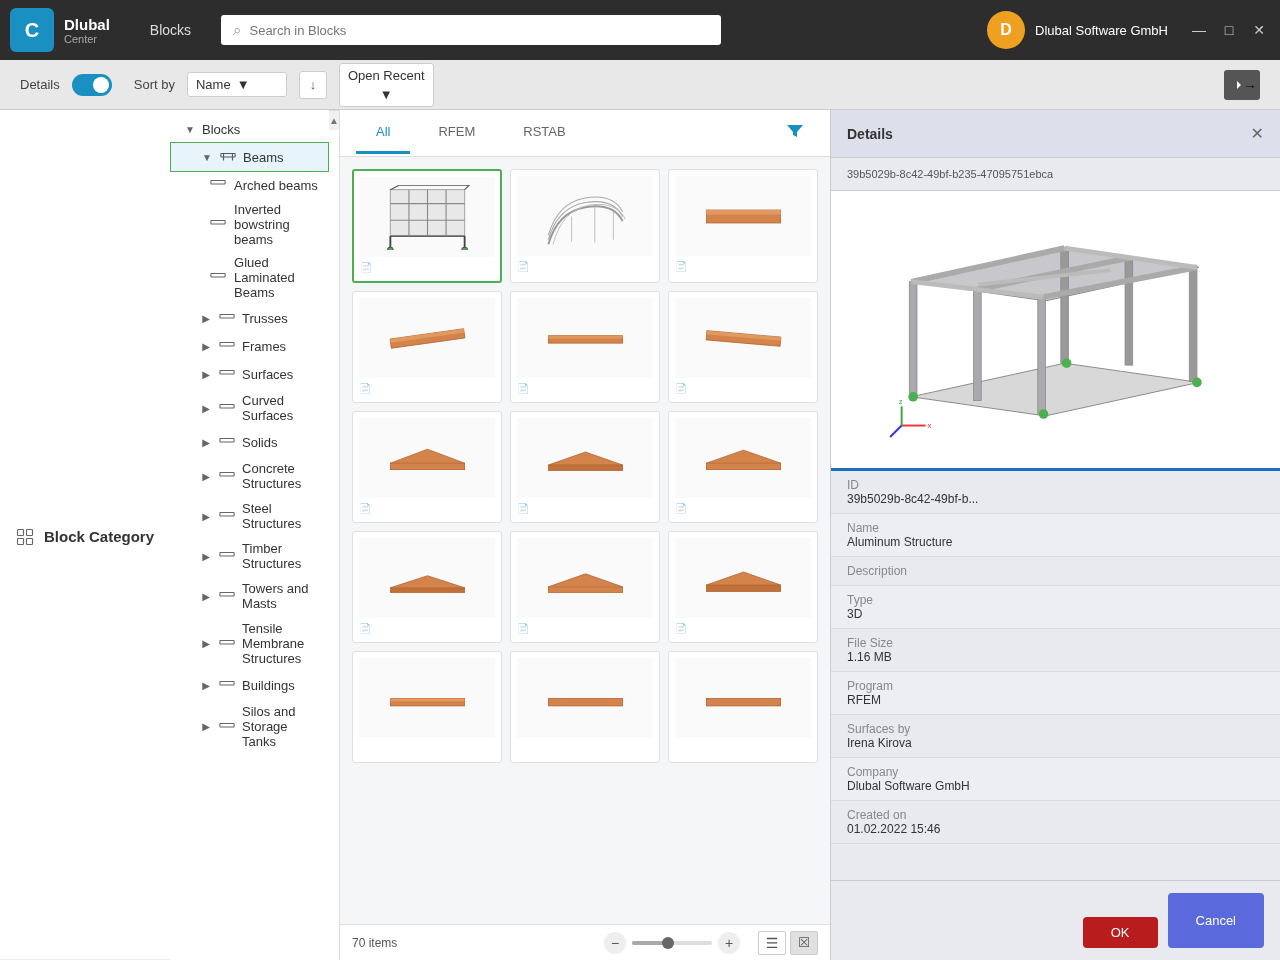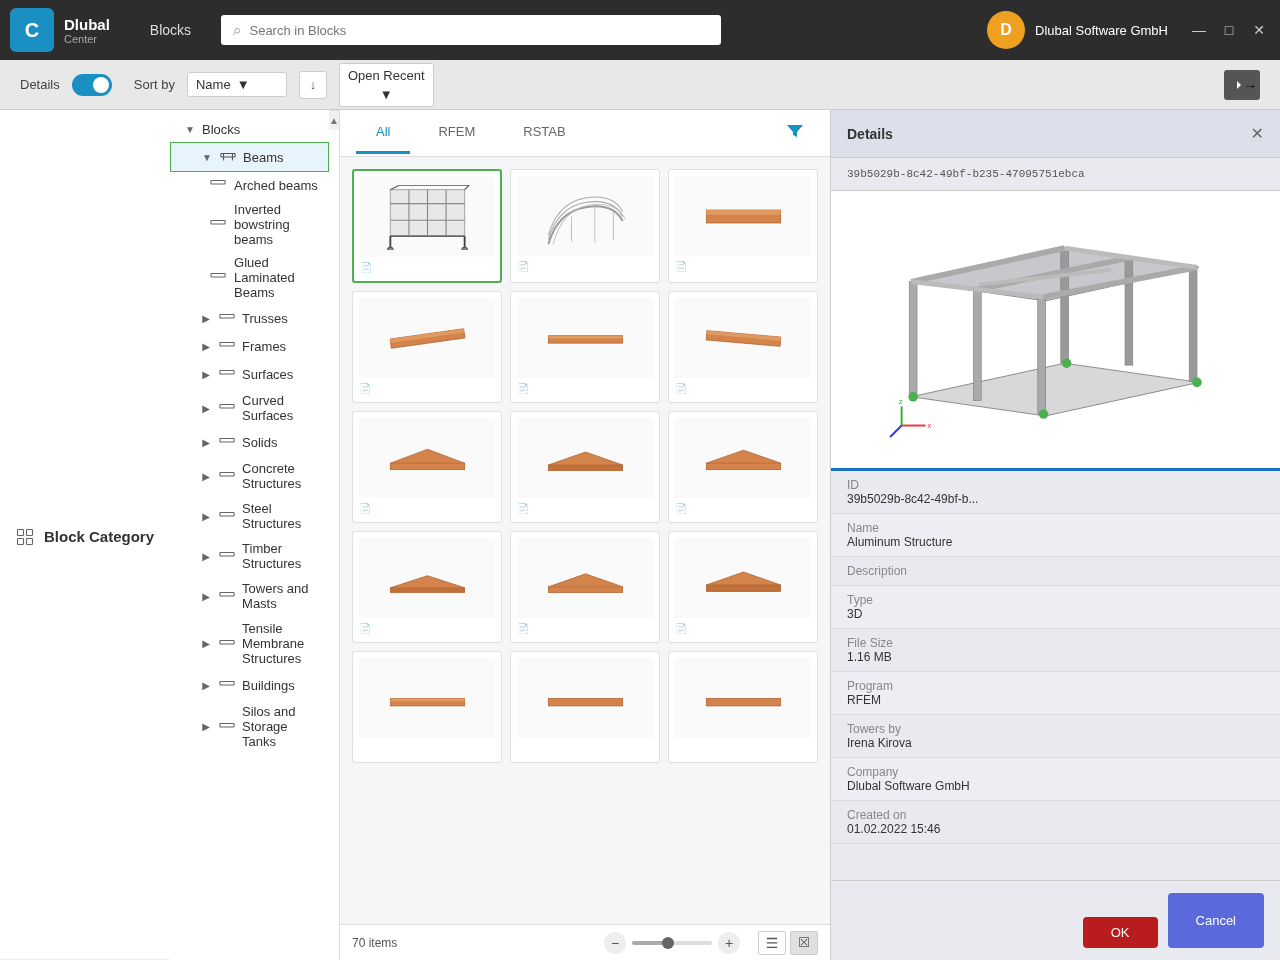--- a/index.html
+++ b/index.html
@@ -302,21 +302,20 @@
       border-bottom: 1px solid #ccc;
     }
     .details-title { font-size: 14px; font-weight: 600; color: #333; }
     .details-close { cursor: pointer; color: #666; font-size: 16px; }
     .details-uuid {
       padding: 10px 16px;
       font-size: 11px;
       color: #555;
       background: #e8eaf0;
       border-bottom: 1px solid #ccc;
-      font-family: Liberation Mono, monospace;
     }
     .details-preview {
       height: 280px;
       background: white;
       display: flex;
       align-items: center;
       justify-content: center;
       border-bottom: 3px solid #1a6fbe;
       overflow: hidden;
     }
@@ -897,21 +896,21 @@
       </div>
       <div class="info-row">
         <span class="info-key">File Size</span>
         <span class="info-value">1.16 MB</span>
       </div>
       <div class="info-row">
         <span class="info-key">Program</span>
         <span class="info-value">RFEM</span>
       </div>
       <div class="info-row">
-        <span class="info-key">Towers by</span>
+        <span class="info-key">Surfaces by</span>
         <span class="info-value">Irena Kirova</span>
       </div>
       <div class="info-row">
         <span class="info-key">Company</span>
         <span class="info-value">Dlubal Software GmbH</span>
       </div>
       <div class="info-row">
         <span class="info-key">Created on</span>
         <span class="info-value">01.02.2022 15:46</span>
       </div>

